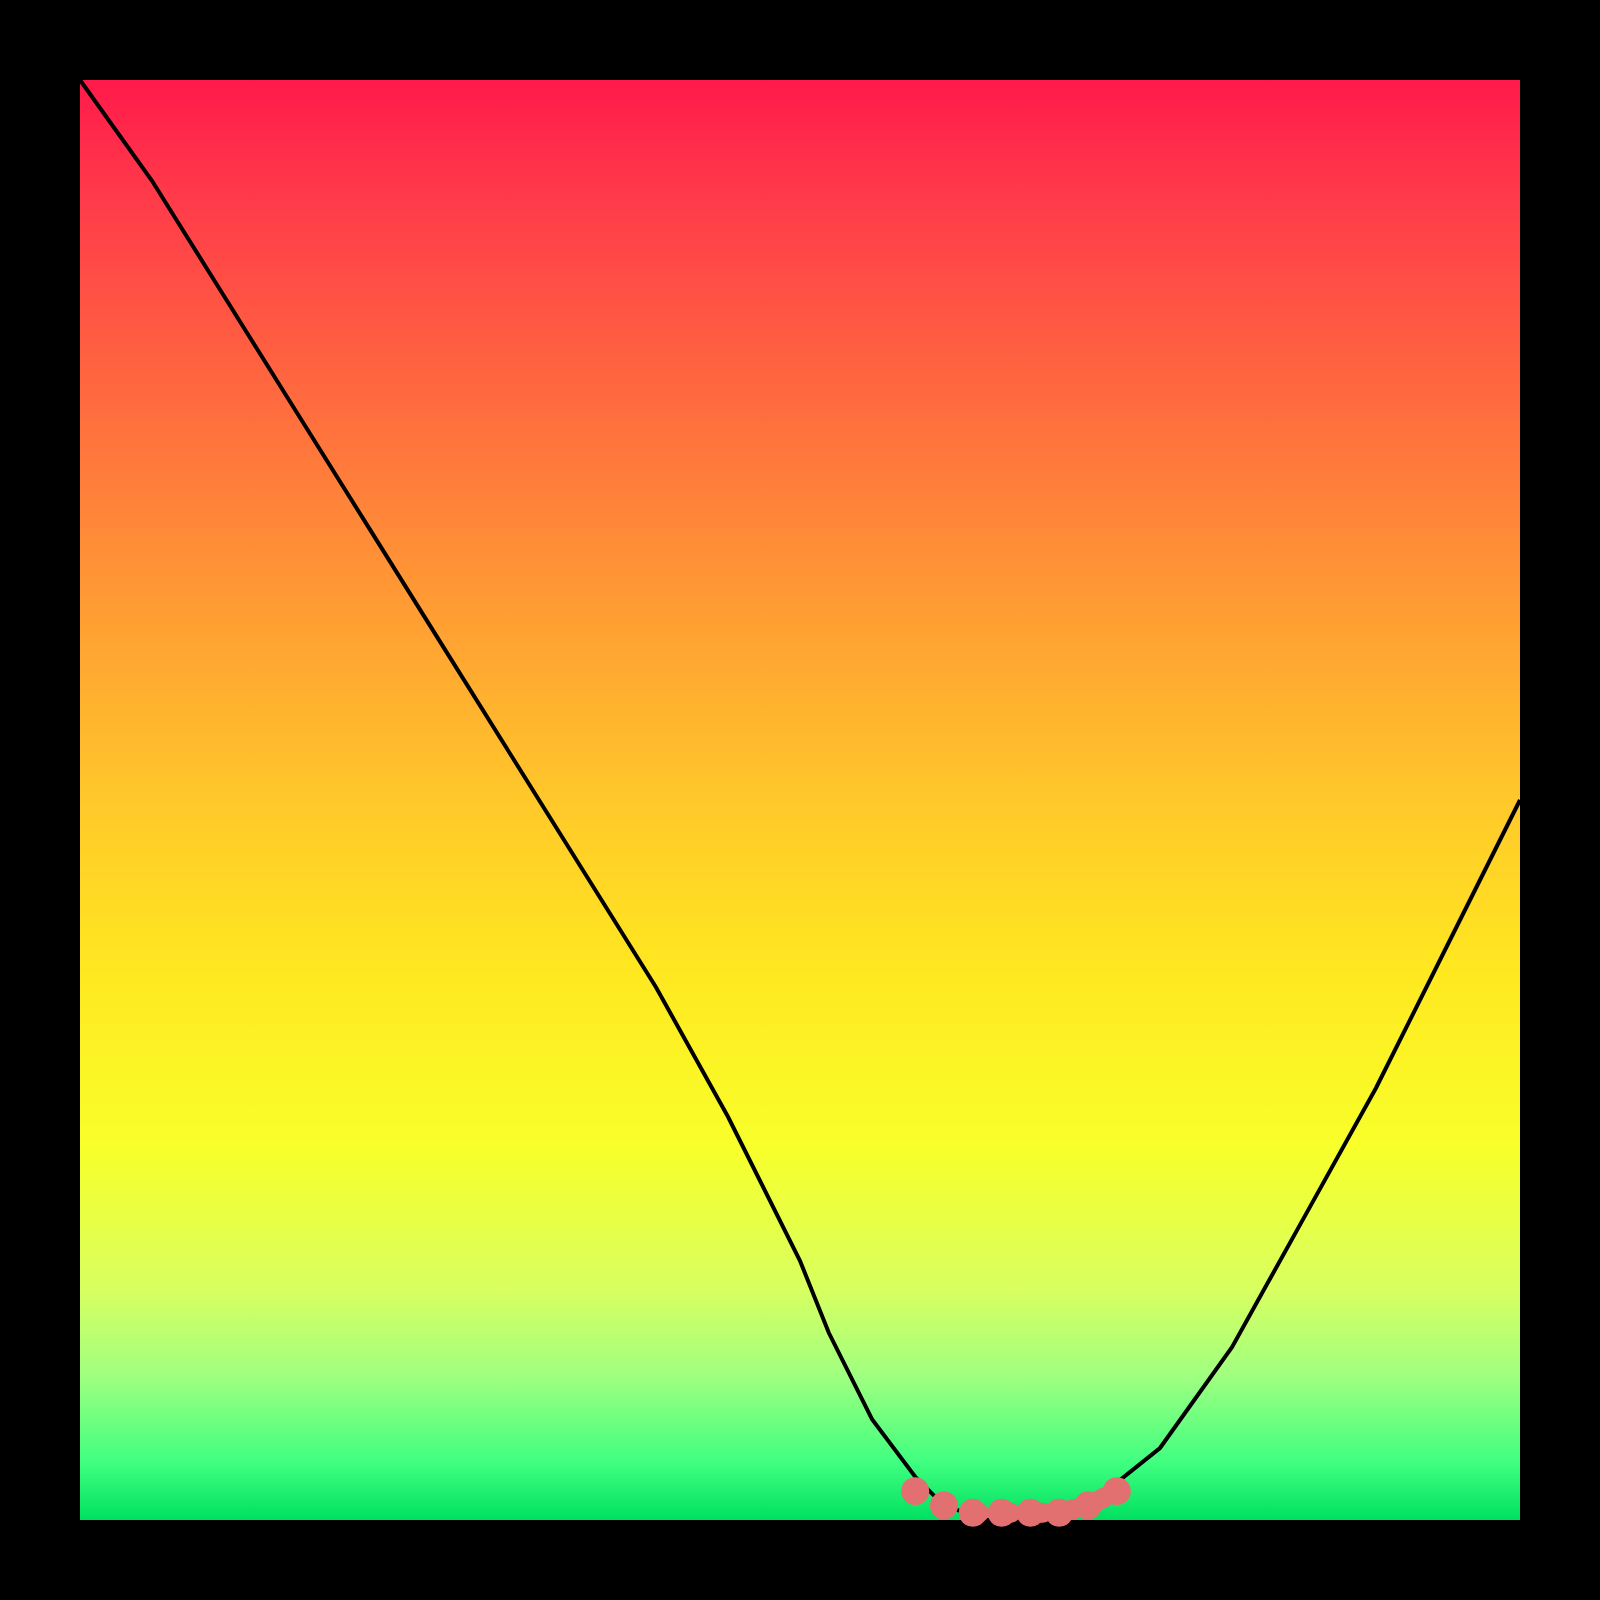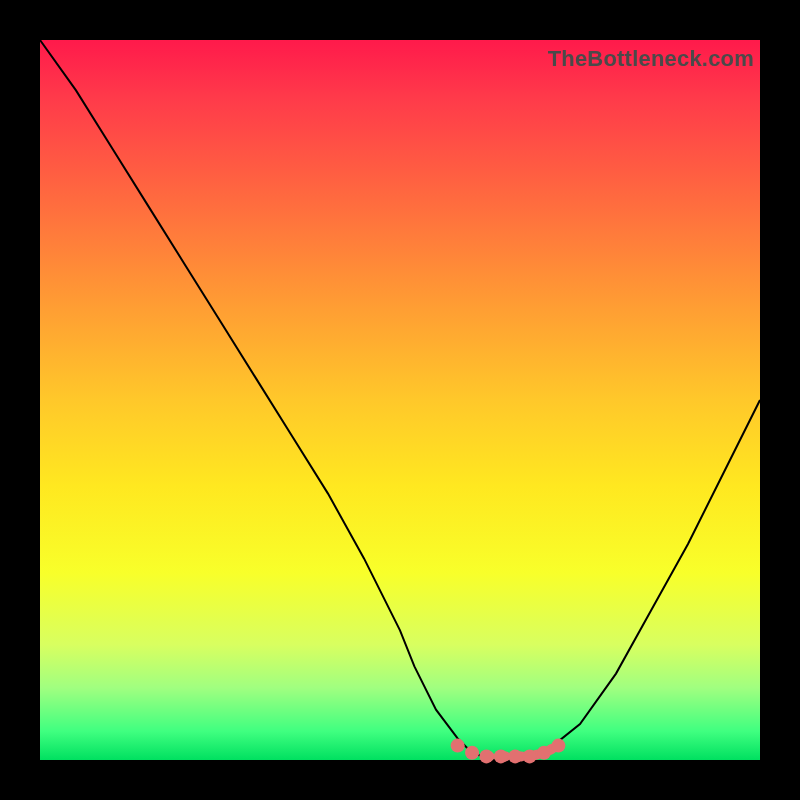--- a/index.html
+++ b/index.html
@@ -46,21 +46,20 @@
     width: 720px; height: 720px;
     overflow: visible;
   }
 </style>
 </head>
 <body>
 
 <div class="stage">
 
   <div class="plot">
-    <span class="watermark">TheBottleneck.com</span>
 
     <svg class="curve" viewBox="0 0 720 720" preserveAspectRatio="none">
       <path fill="none" stroke="#000000" stroke-width="2" d="M0.0 0.0 L36.0 50.4 L72.0 108.0 L108.0 165.6 L144.0 223.2 L180.0 280.8 L216.0 338.4 L252.0 396.0 L288.0 453.6 L324.0 518.4 L360.0 590.4 L374.4 626.4 L396.0 669.6 L417.6 698.4 L432.0 712.8 L453.6 720.0 L468.0 720.0 L489.6 720.0 L504.0 712.8 L540.0 684.0 L576.0 633.6 L612.0 568.8 L648.0 504.0 L684.0 432.0 L720.0 360.0"></path>
       <g>
           <path d="M417.6 705.6 L432.0 712.8 L446.4 716.4 L460.8 716.4 L475.2 716.4 L489.6 716.4 L504.0 712.8 L518.4 705.6" fill="none" stroke="#e27070" stroke-width="10" stroke-linecap="round" stroke-dasharray="2 14"></path>
           <circle cx="417.6" cy="705.6" r="7" fill="#e27070"></circle>
           <circle cx="432.0" cy="712.8" r="7" fill="#e27070"></circle>
           <circle cx="446.4" cy="716.4" r="7" fill="#e27070"></circle>
           <circle cx="460.8" cy="716.4" r="7" fill="#e27070"></circle>
           <circle cx="475.2" cy="716.4" r="7" fill="#e27070"></circle>

